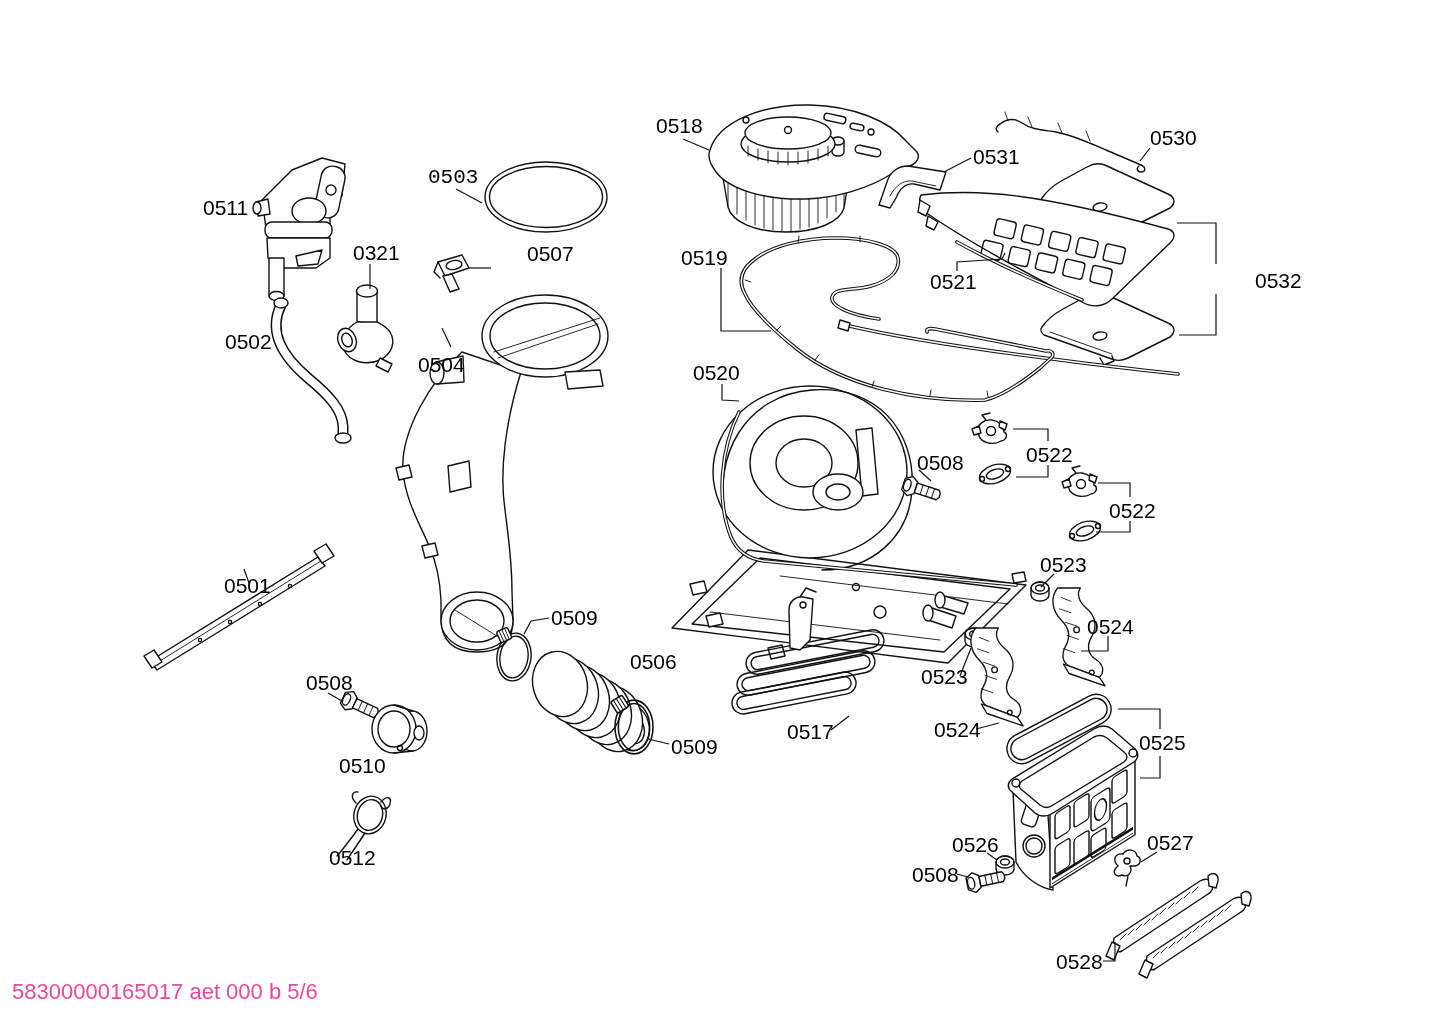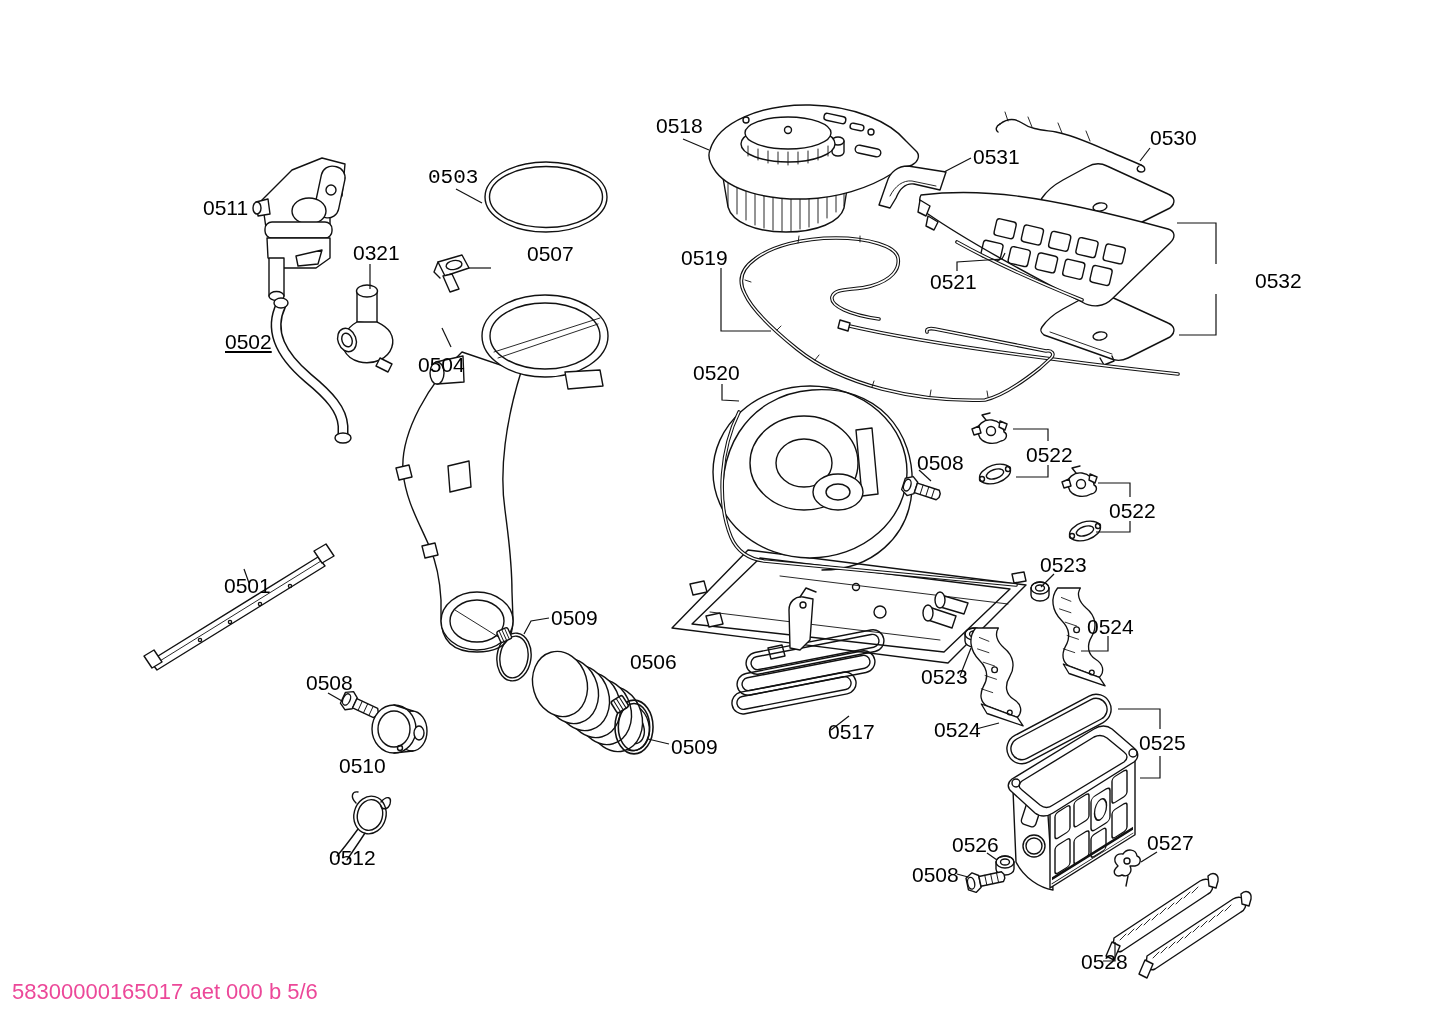--- a/index.html
+++ b/index.html
@@ -412,21 +412,21 @@
       <polyline points="957,874 968,877" class="leader"></polyline>
       <polyline points="1157,852 1141,862" class="leader"></polyline>
       <polyline points="1103,961 1115,961 1115,942" class="leader"></polyline>
     </svg>
 
 <div id="labels">
       <div class="part-label" style="left: 203px; top: 197px;">0511</div>
       <div class="part-label" style="left: 428px; top: 167px; font-family: Liberation Mono, monospace;">0503</div>
       <div class="part-label" style="left: 353px; top: 242px;">0321</div>
       <div class="part-label" style="left: 495px; top: 243px; margin-left: 32px;">0507</div>
-      <div class="part-label" style="left: 225px; top: 331px; text-decoration: underline;">0502</div>
+      <div class="part-label" style="left: 225px; top: 331px;">0502</div>
       <div class="part-label" style="left: 418px; top: 306px; margin-top: 48px;">0504</div>
       <div class="part-label" style="left: 224px; top: 547px; margin-top: 28px;">0501</div>
       <div class="part-label" style="left: 551px; top: 607px;">0509</div>
       <div class="part-label" style="left: 606px; top: 651px; margin-left: 24px;">0506</div>
       <div class="part-label" style="left: 306px; top: 672px;">0508</div>
       <div class="part-label" style="left: 339px; top: 755px;">0510</div>
       <div class="part-label" style="left: 671px; top: 736px;">0509</div>
       <div class="part-label" style="left: 329px; top: 847px;">0512</div>
       <div class="part-label" style="left: 656px; top: 115px;">0518</div>
       <div class="part-label" style="left: 681px; top: 247px;">0519</div>
@@ -435,23 +435,23 @@
       <div class="part-label" style="left: 1150px; top: 127px;">0530</div>
       <div class="part-label" style="left: 930px; top: 271px;">0521</div>
       <div class="part-label" style="left: 1255px; top: 270px;">0532</div>
       <div class="part-label" style="left: 917px; top: 452px;">0508</div>
       <div class="part-label" style="left: 1026px; top: 444px;">0522</div>
       <div class="part-label" style="left: 1109px; top: 500px;">0522</div>
       <div class="part-label" style="left: 1040px; top: 554px;">0523</div>
       <div class="part-label" style="left: 1087px; top: 616px;">0524</div>
       <div class="part-label" style="left: 921px; top: 666px;">0523</div>
       <div class="part-label" style="left: 934px; top: 719px;">0524</div>
-      <div class="part-label" style="left: 828px; top: 721px;">0517</div>
+      <div class="part-label" style="left: 787px; top: 721px;">0517</div>
       <div class="part-label" style="left: 1139px; top: 732px;">0525</div>
       <div class="part-label" style="left: 952px; top: 834px;">0526</div>
       <div class="part-label" style="left: 912px; top: 864px;">0508</div>
       <div class="part-label" style="left: 1147px; top: 832px; text-align: center;">0527</div>
-      <div class="part-label" style="left: 1056px; top: 951px; margin-left: 25px;">0528</div>
+      <div class="part-label" style="left: 1056px; top: 951px;">0528</div>
     </div>
 
 <div id="footer">58300000165017 aet 000 b 5/6</div>
 
 </div>
 
 </body></html>

